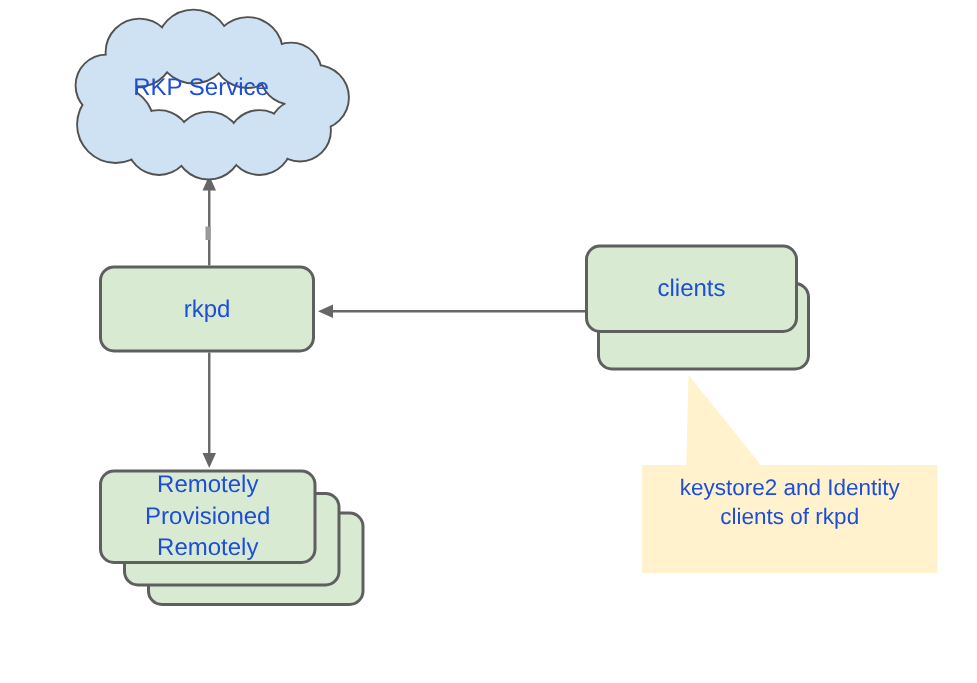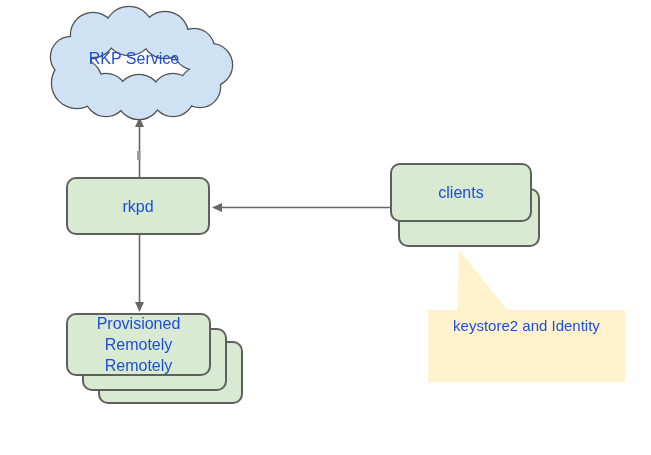--- a/index.html
+++ b/index.html
@@ -94,22 +94,23 @@
   </div>
 
   <div class="box back clients-back"></div>
   <div class="box front clients-box">
     <span>clients</span>
   </div>
 
   <div class="box back rpc-back2"></div>
   <div class="box back rpc-back1"></div>
   <div class="box front rpc-box">
+    <div>Remotely</div>
     <div>Provisioned</div>
-    <div>Remotely</div>
     <div>Remotely</div>
   </div>
 
   <div class="callout">
     <div>keystore2 and Identity</div>
+    <div>clients of rkpd</div>
   </div>
 
 </div>
 
 </body></html>

